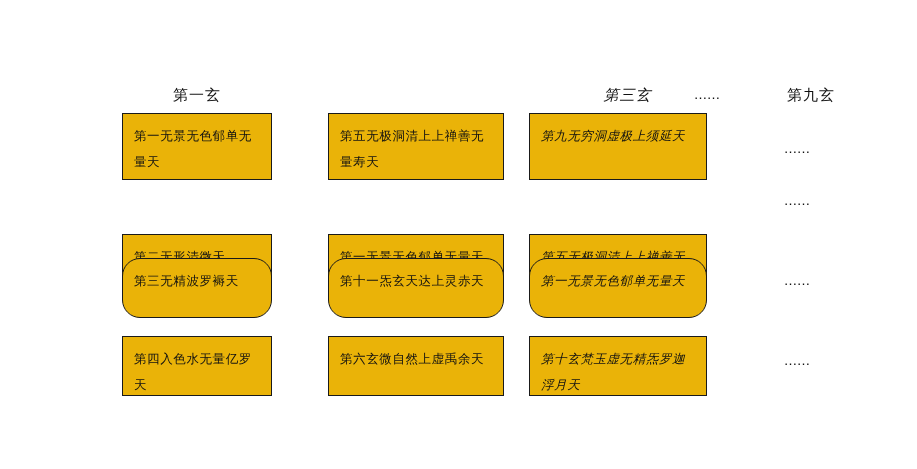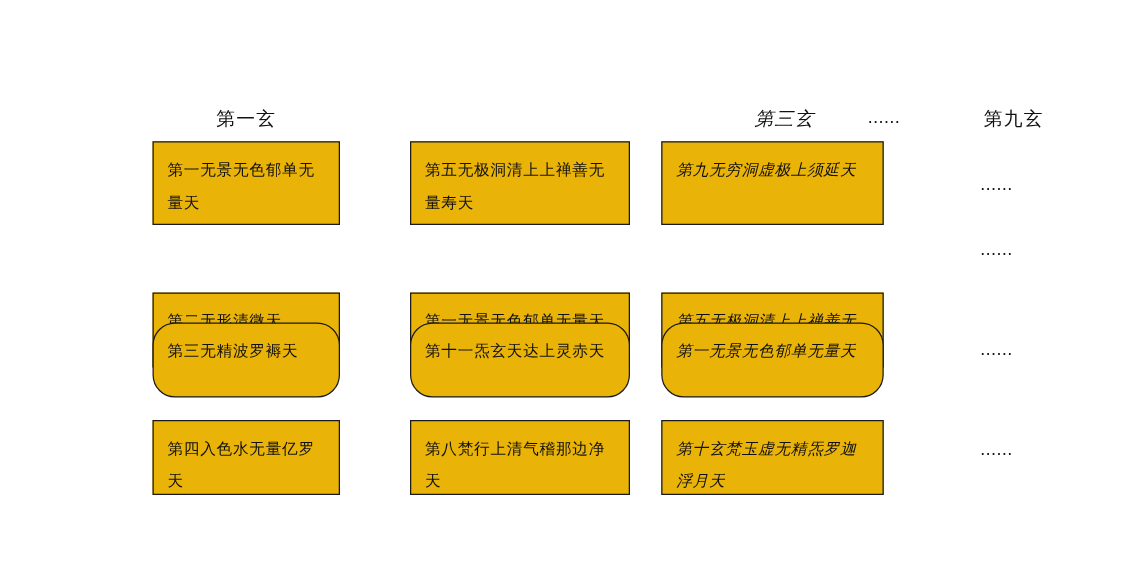--- a/index.html
+++ b/index.html
@@ -114,21 +114,21 @@
     <div class="cell-box r0">第一无景无色郁单无量天</div>
     <div class="cell-box r1">第二无形清微天</div>
     <div class="cell-box r2">第三无精波罗褥天</div>
     <div class="cell-box r3">第四入色水无量亿罗天</div>
   </div>
 
   <div class="column col1">
     <div class="cell-box r0">第五无极洞清上上禅善无量寿天</div>
     <div class="cell-box r1">第一无景无色郁单无量天</div>
     <div class="cell-box r2">第十一炁玄天达上灵赤天</div>
-    <div class="cell-box r3">第八梵行上清气稽那边净天</div>
+    <div class="cell-box r3">第六玄微自然上虚禹余天</div>
   </div>
 
   <div class="column col2">
     <div class="cell-box r0">第九无穷洞虚极上须延天</div>
     <div class="cell-box r1">第五无极洞清上上禅善无量寿天</div>
     <div class="cell-box r2">第一无景无色郁单无量天</div>
     <div class="cell-box r3">第十玄梵玉虚无精炁罗迦浮月天</div>
   </div>
 
   <div class="column col3">

